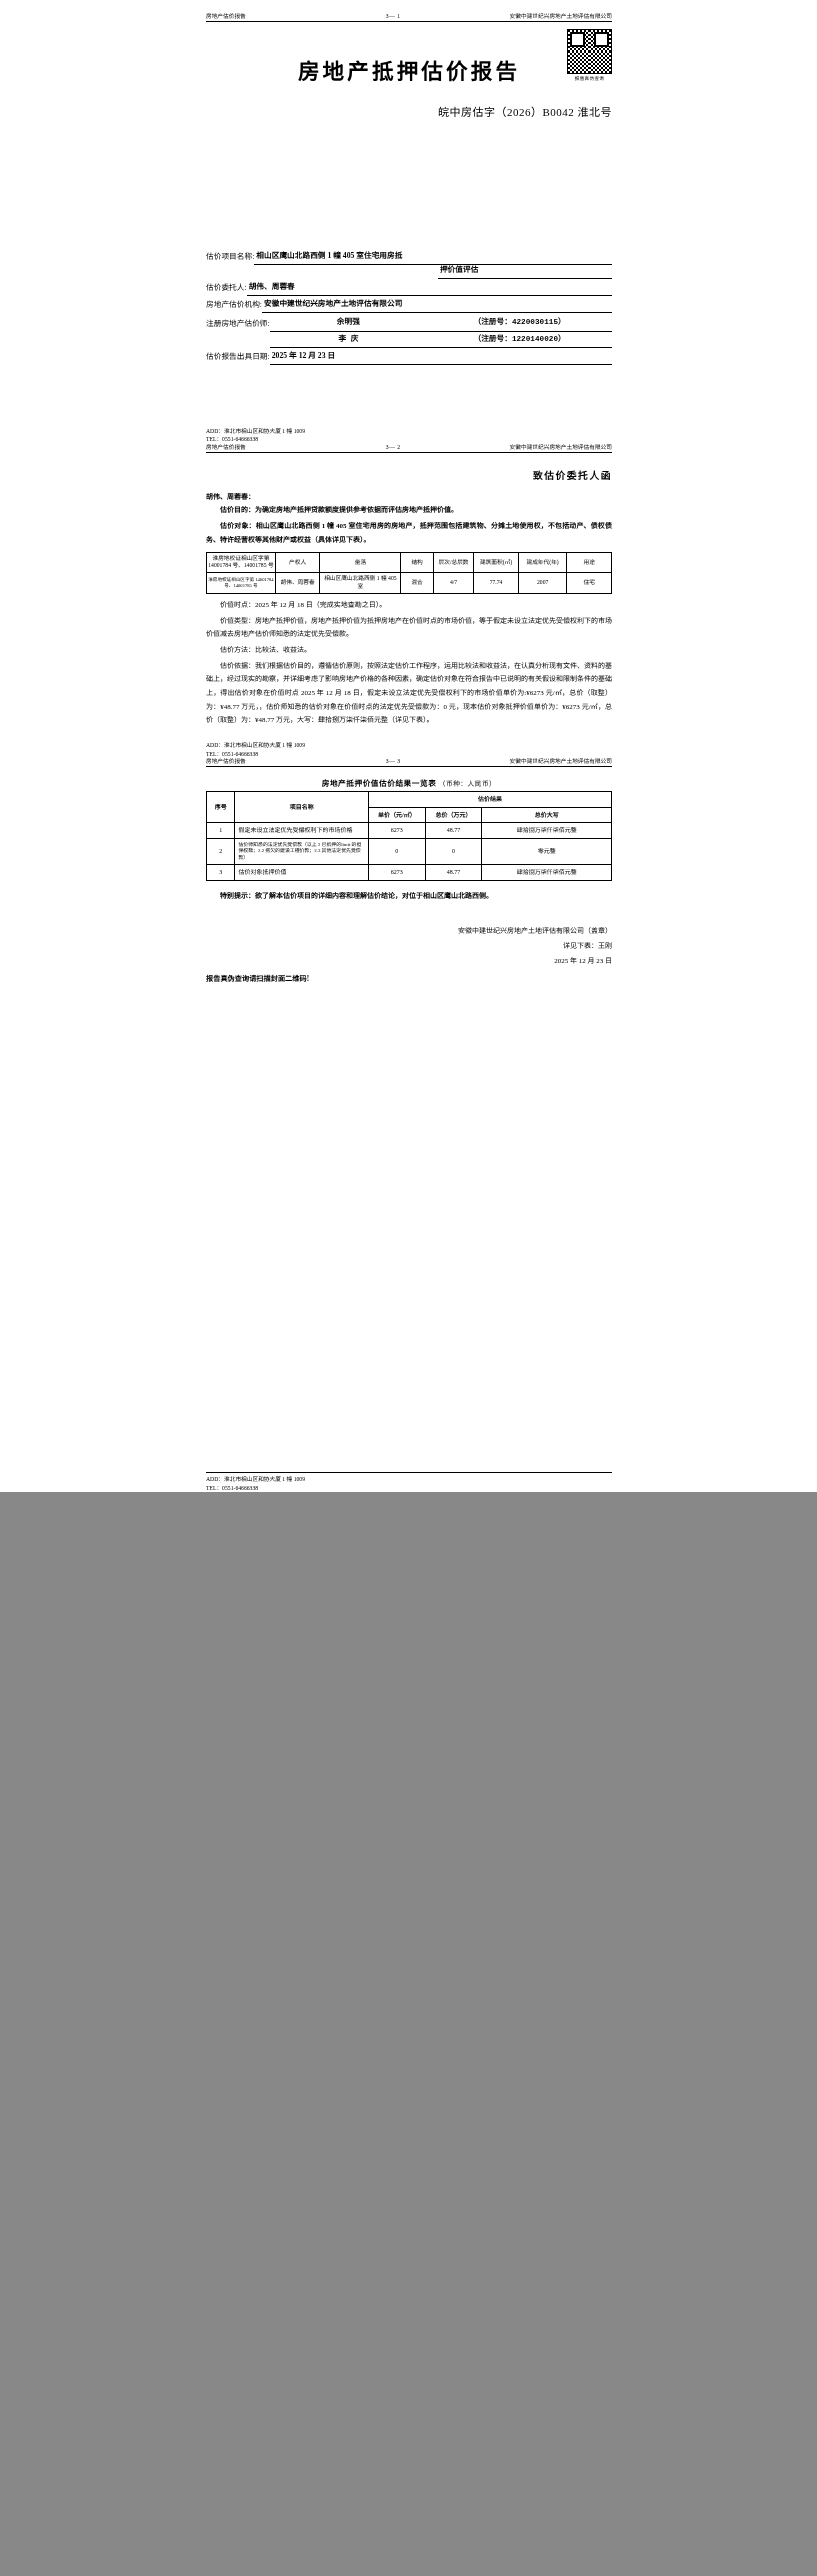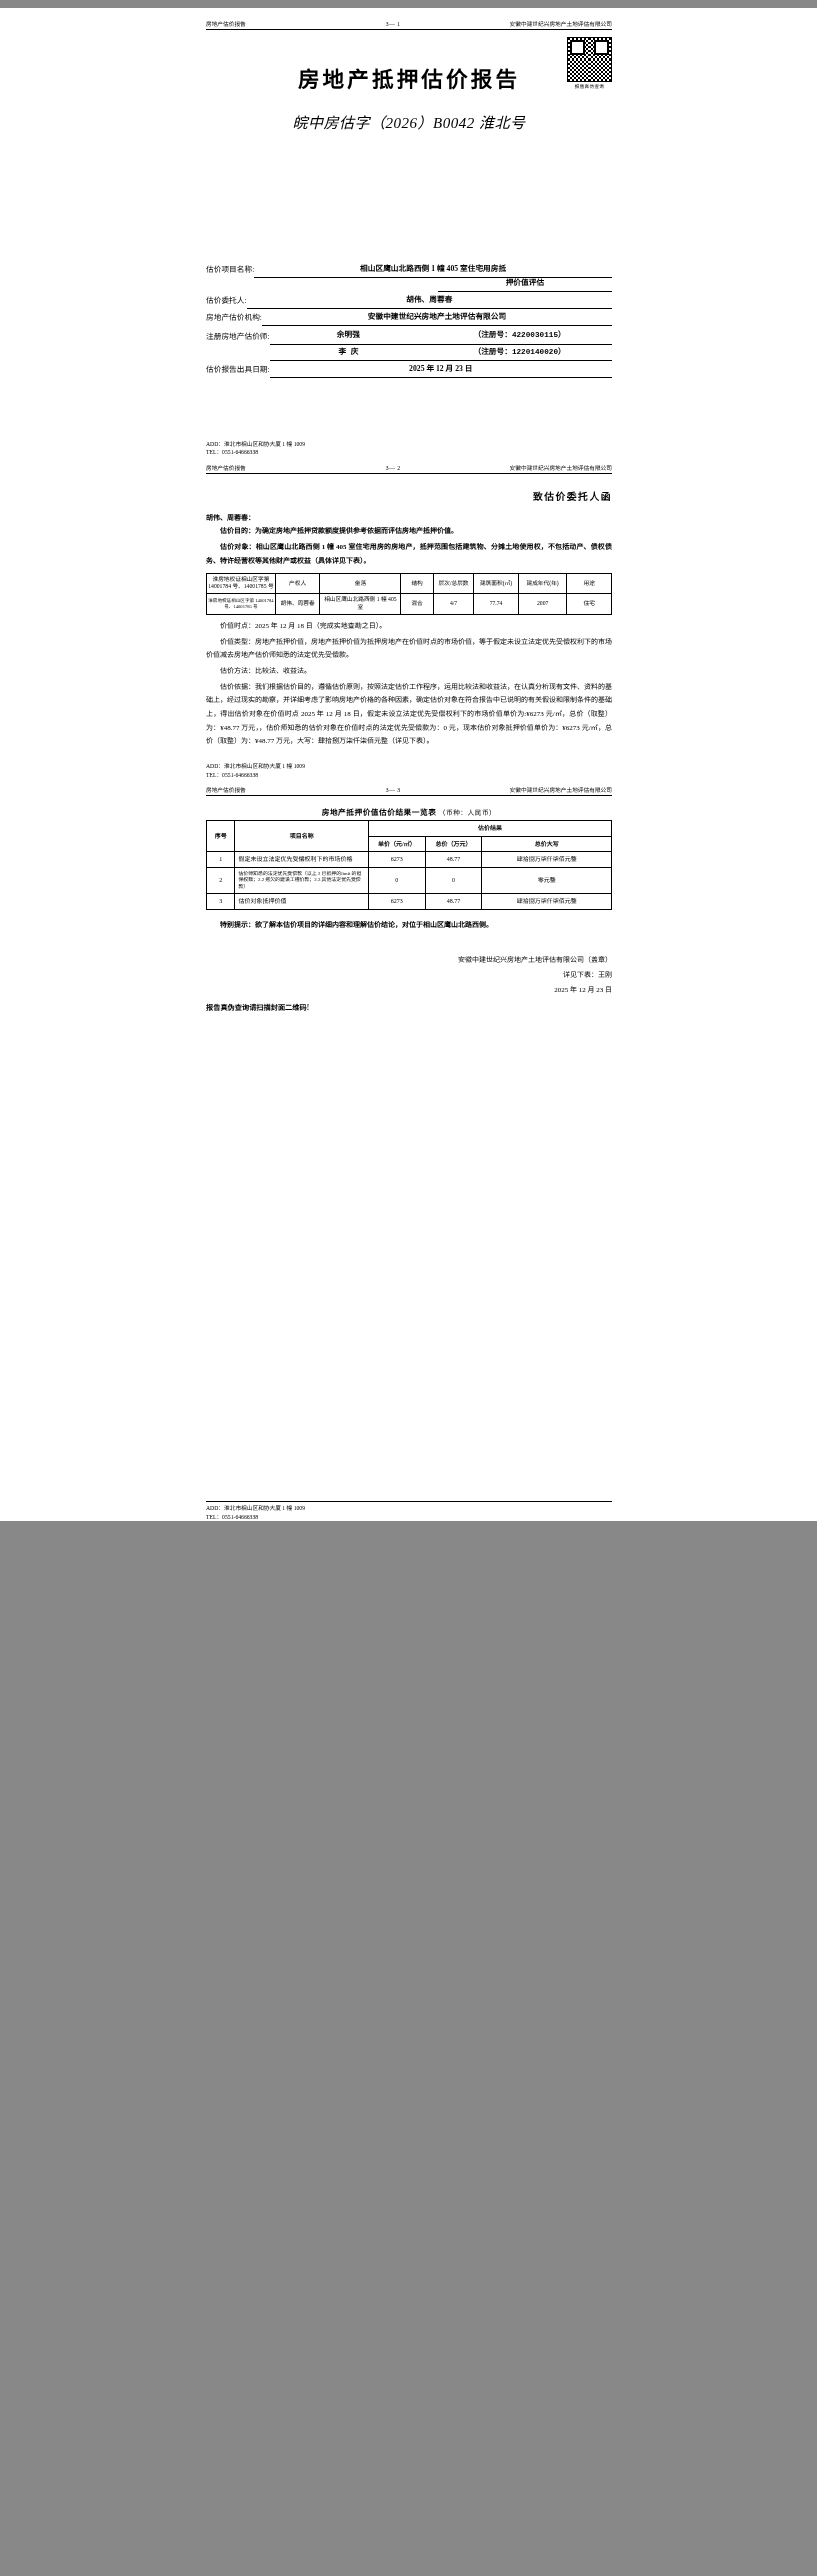--- a/index.html
+++ b/index.html
@@ -16,21 +16,20 @@
     position: relative;
   }
 
   
   .sheet {
     width: 818px;
     background: #fff;
     box-sizing: border-box;
     padding: 0 206px;
     position: relative;
-    margin-top: 8px;
   }
 
   .runhead {
     display: flex;
     align-items: flex-end;
     justify-content: space-between;
     font-size: 5.7px;
     color: #000;
     border-bottom: 0.5px solid #000;
     padding-bottom: 1px;
@@ -84,38 +83,37 @@
 
   .cover-title {
     text-align: center;
     font-size: 21.6px;
     letter-spacing: 3.1px;
     font-weight: bold;
     margin-top: 32px;
     font-family: "Liberation Serif","DejaVu Serif",serif;
   }
   .cover-subtitle {
-    text-align: center;
-    font-size: 15px;
+    text-align: right;
+    font-size: 11px;
     margin-top: 17.5px;
     letter-spacing: 0.5px;
-    font-style: italic;
   }
 
   .cover-fields {
     margin-top: 129px;
     font-size: 7.7px;
     line-height: 2.05;
   }
   .cf-row { display: flex; align-items: flex-end; }
   .cf-label { white-space: nowrap; }
   .cf-value {
     flex: 1;
     border-bottom: 0.5px solid #000;
-    text-align: center;
+    text-align: left;
     font-weight: bold;
     padding: 0 2.1px;
   }
   .cf-sub {
     display: flex;
     justify-content: flex-end;
     margin-top: -2.1px;
   }
   .cf-sub .cf-value { max-width: 170px; }
 

